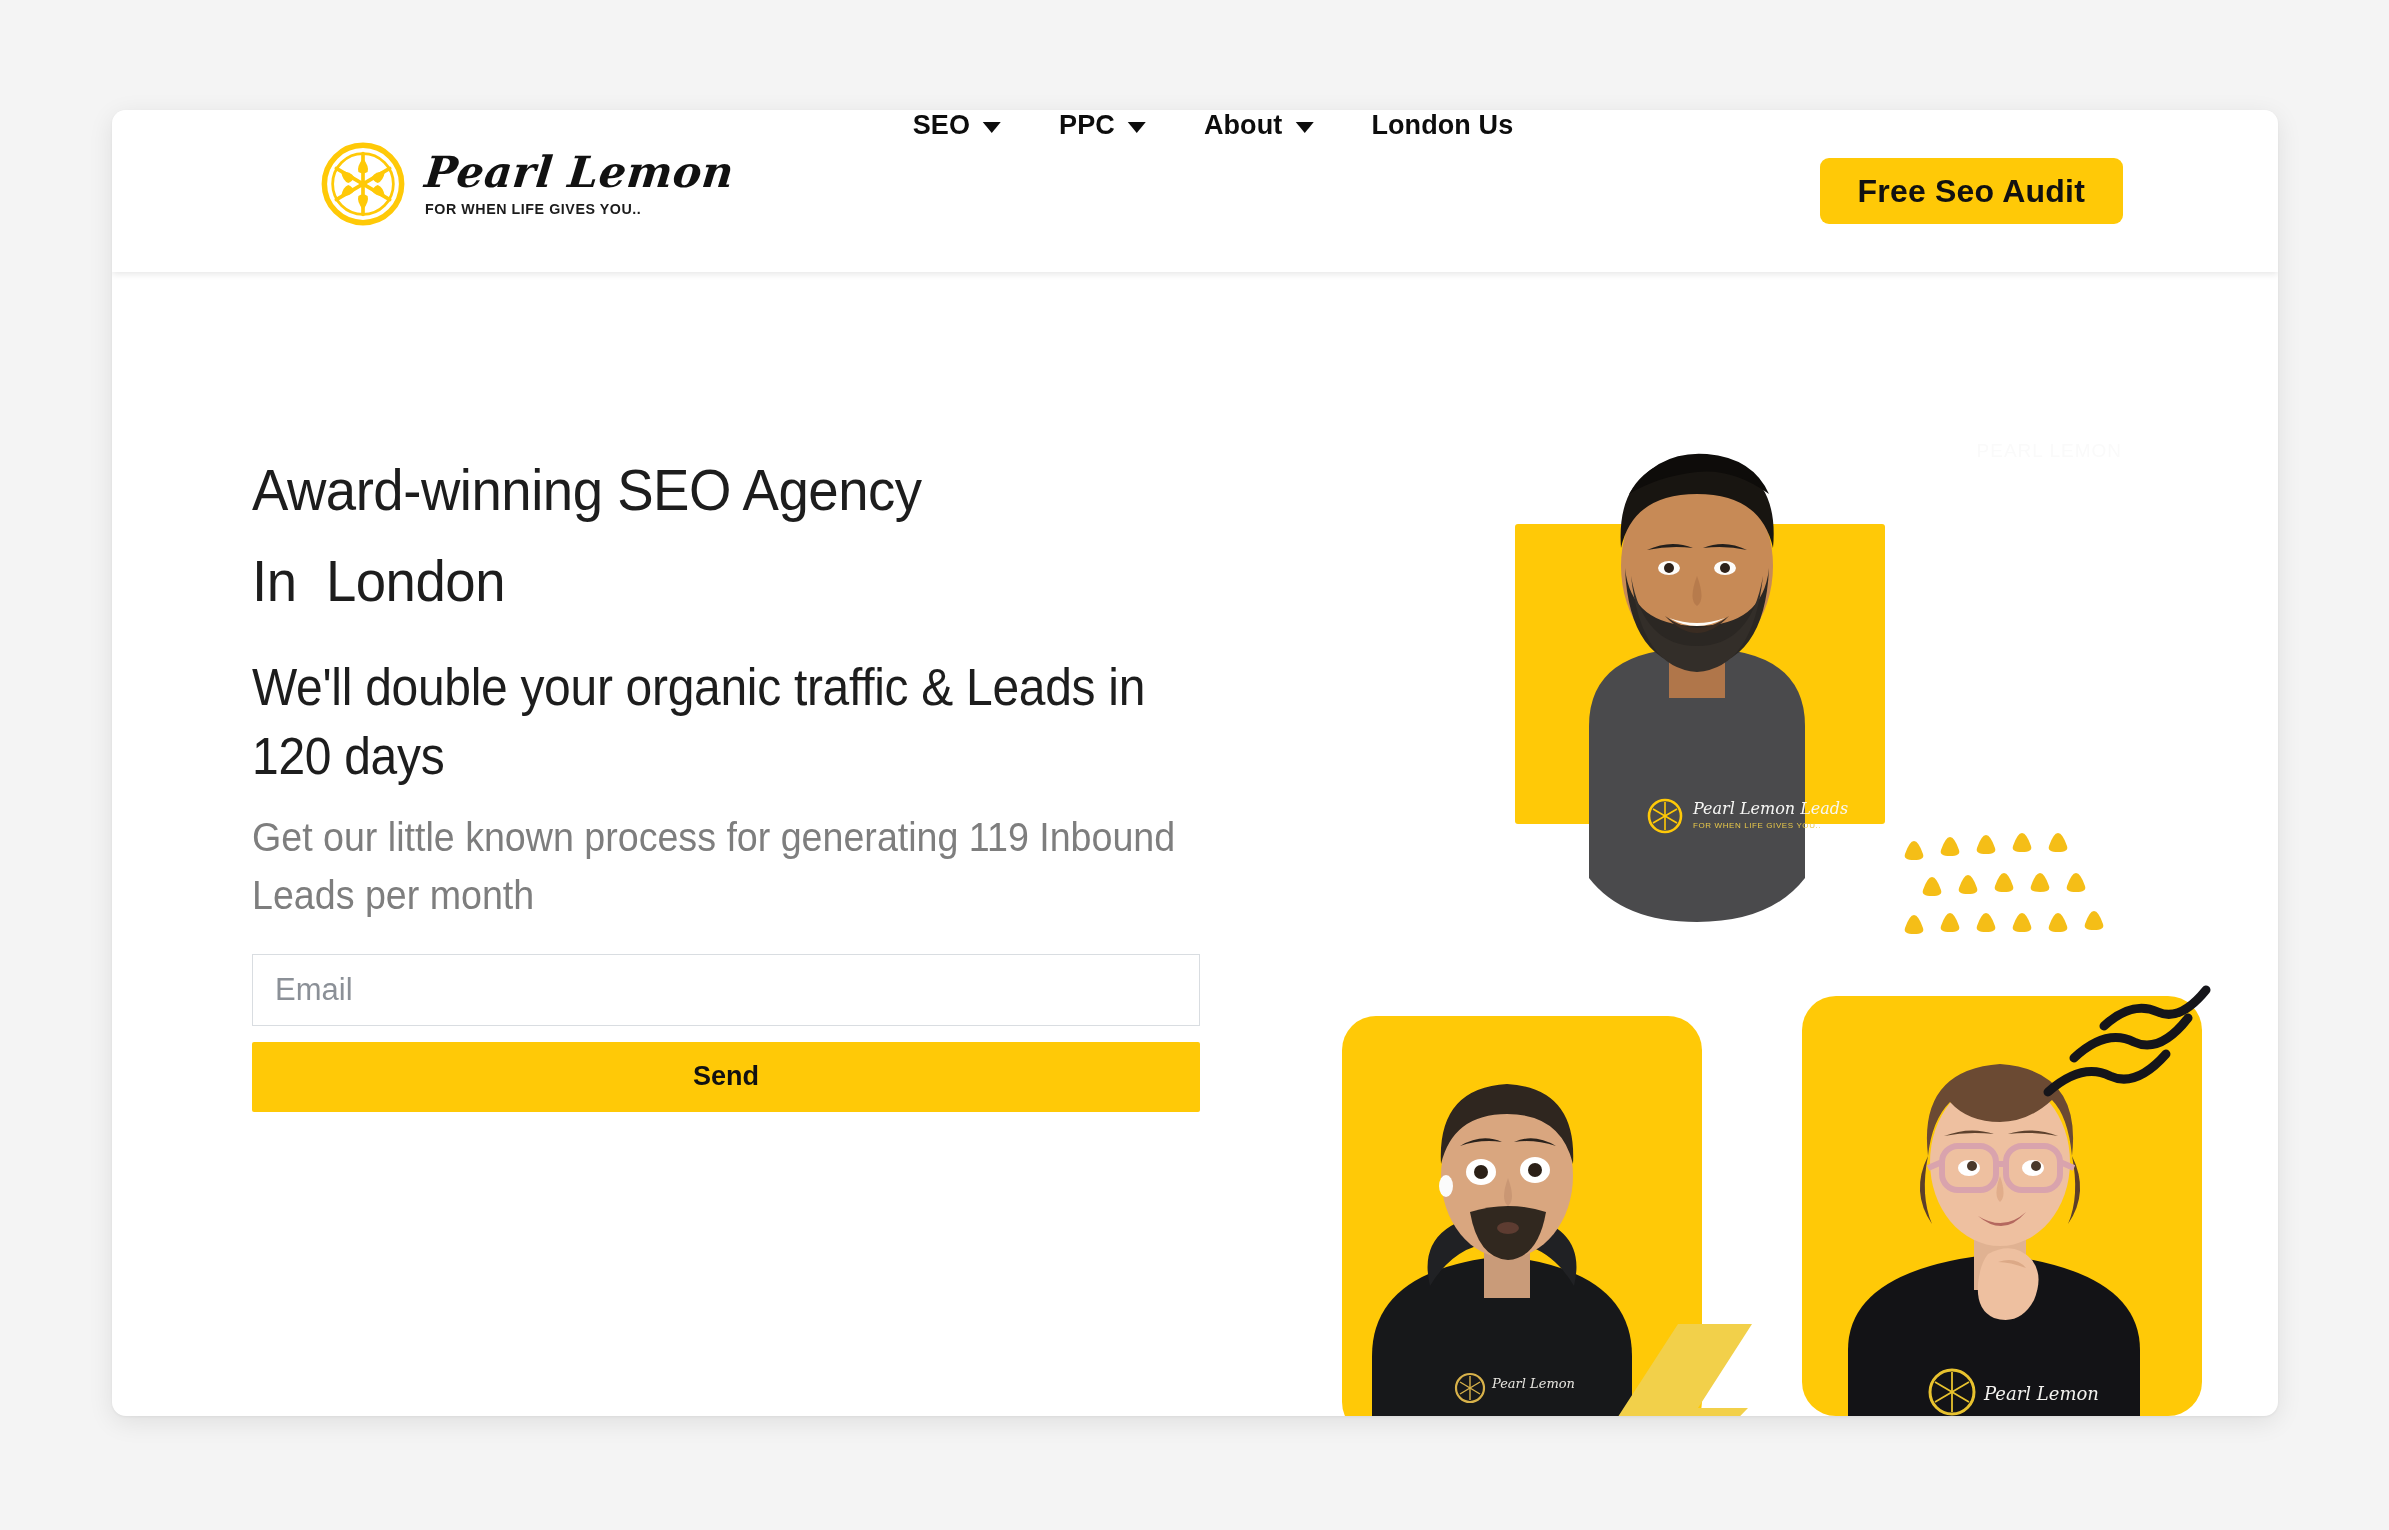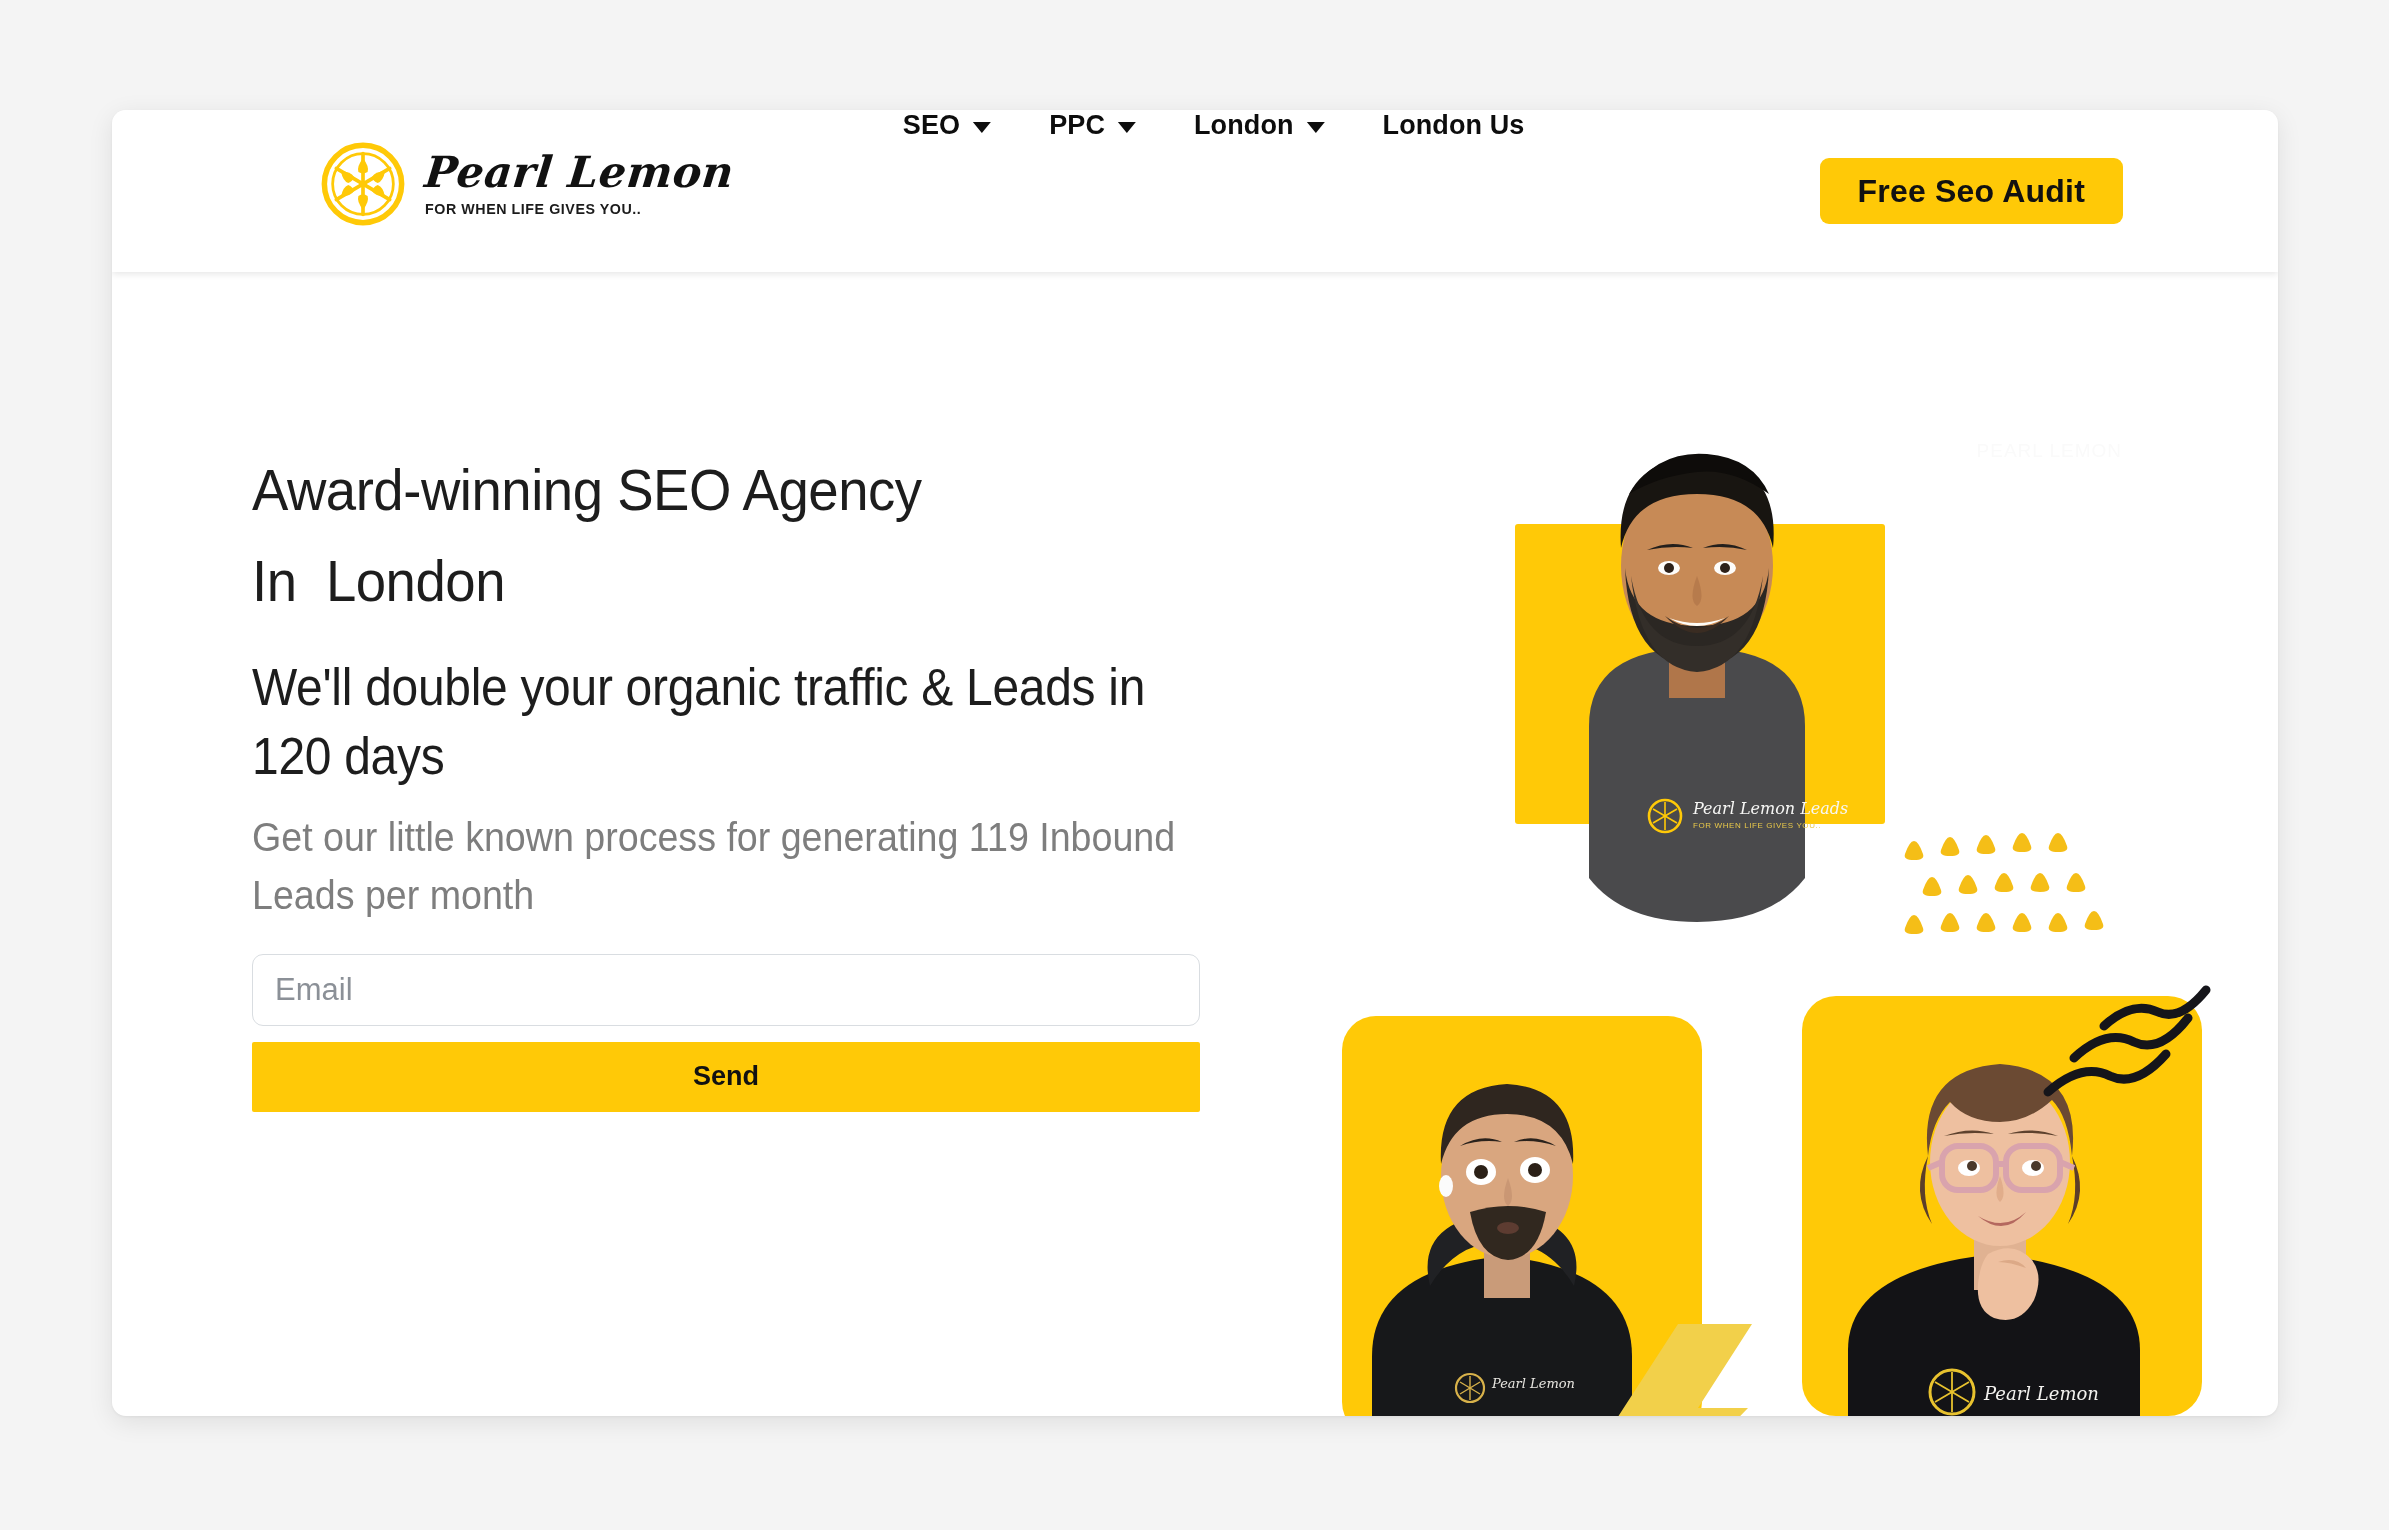--- a/index.html
+++ b/index.html
@@ -190,21 +190,21 @@
   }
 
   .field {
     display: block;
     width: 948px;
     height: 72px;
     padding: 0 22px;
     margin-bottom: 16px;
     background: #ffffff;
     border: 1px solid #d9dde1;
-    border-radius: 11px;
+    border-radius: 0;
     font-family: "Liberation Sans Narrow", "Liberation Sans", sans-serif;
     font-size: 31px;
     color: #2b2b2b;
     outline: none;
   }
 
   .field::placeholder { color: #8b9097; }
 
   .send-btn {
     display: block;
@@ -329,21 +329,21 @@
     <nav class="main-nav">
       <div class="nav-item">
         <span class="nav-label">SEO</span>
         <span class="caret"></span>
       </div>
       <div class="nav-item">
         <span class="nav-label">PPC</span>
         <span class="caret"></span>
       </div>
       <div class="nav-item">
-        <span class="nav-label">London</span>
+        <span class="nav-label">About</span>
         <span class="caret"></span>
       </div>
       <div class="nav-item">
         <span class="nav-label">London Us</span>
       </div>
     </nav>
 
     <button class="audit-btn">Free Seo Audit</button>
   </header>
 

